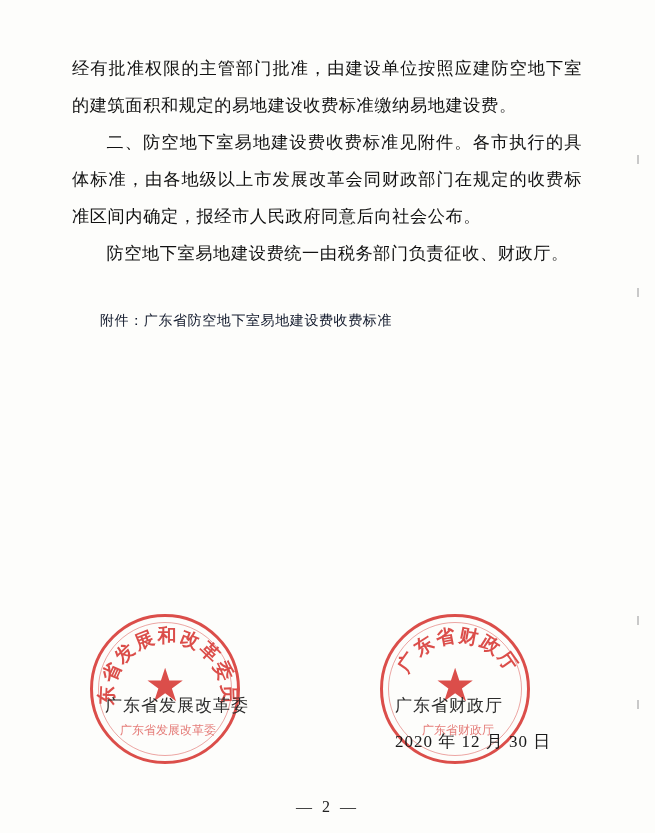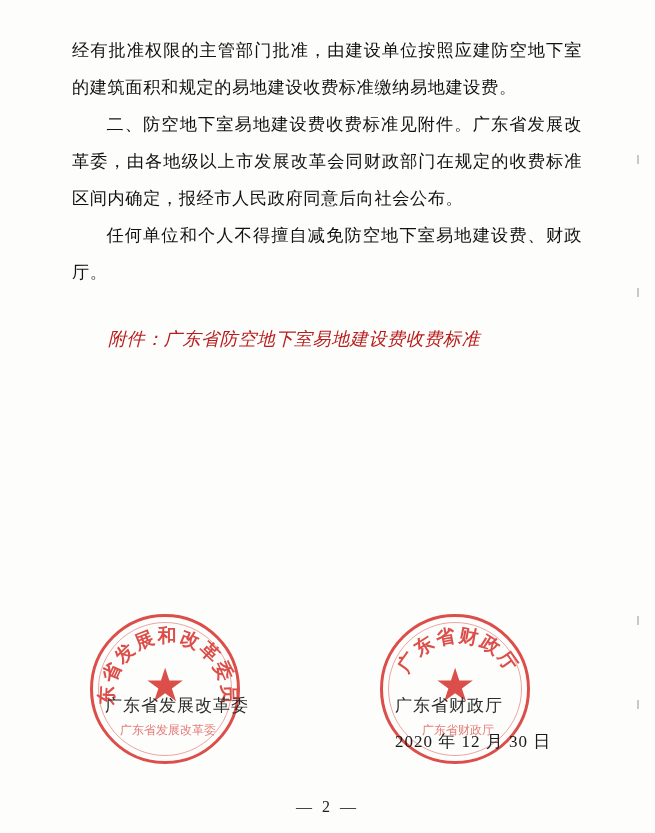--- a/index.html
+++ b/index.html
@@ -16,44 +16,43 @@
     overflow: hidden;
   }
   .page {
     position: absolute;
     inset: 0;
     background: #fdfdfb;
   }
   .content {
     position: absolute;
     left: 72px;
-    top: 32px;
+    top: 50px;
     width: 510px;
   }
   .para {
     font-size: 17.2px;
     line-height: 37px;
     letter-spacing: 0.6px;
     text-align: justify;
     text-justify: inter-character;
     margin: 0 0 0 0;
     font-family: "Liberation Serif", serif;
     color: #111;
   }
   .para.indent {
     text-indent: 2em;
   }
   .attach {
-    font-size: 18px;
+    font-size: 14px;
     line-height: 37px;
     letter-spacing: 0.6px;
     text-indent: 2em;
     margin-top: 30px;
-    color: #b91c1c;
-    font-style: italic;
+    color: #0f172a;
   }
   
   .seal-area {
     position: absolute;
     left: 0;
     top: 614px;
     width: 655px;
     height: 150px;
   }
   .seal {
@@ -146,22 +145,22 @@
     background: #c9c9c9;
   }
 </style>
 </head>
 <body>
 
 <div class="page">
 
   <div class="content">
     <p class="para">经有批准权限的主管部门批准，由建设单位按照应建防空地下室的建筑面积和规定的易地建设收费标准缴纳易地建设费。</p>
-    <p class="para indent">二、防空地下室易地建设费收费标准见附件。广东省发展改革委，由各地级以上市发展改革会同财政部门在规定的收费标准区间内确定，报经市人民政府同意后向社会公布。</p>
-    <p class="para indent">任何单位和个人不得擅自减免防空地下室易地建设费、财政厅。</p>
+    <p class="para indent">二、防空地下室易地建设费收费标准见附件。各市执行的具体标准，由各地级以上市发展改革会同财政部门在规定的收费标准区间内确定，报经市人民政府同意后向社会公布。</p>
+    <p class="para indent">防空地下室易地建设费统一由税务部门负责征收、财政厅。</p>
     <div class="attach">附件：广东省防空地下室易地建设费收费标准</div>
   </div>
 
   <div class="seal-area">
 
     <div class="seal left">
       <div class="inner-ring"></div>
       <svg class="seal-arc" viewBox="0 0 150 150">
         <defs>
           <path id="arcL" d="M 20,80 A 55,55 0 1 1 130,80"></path>

